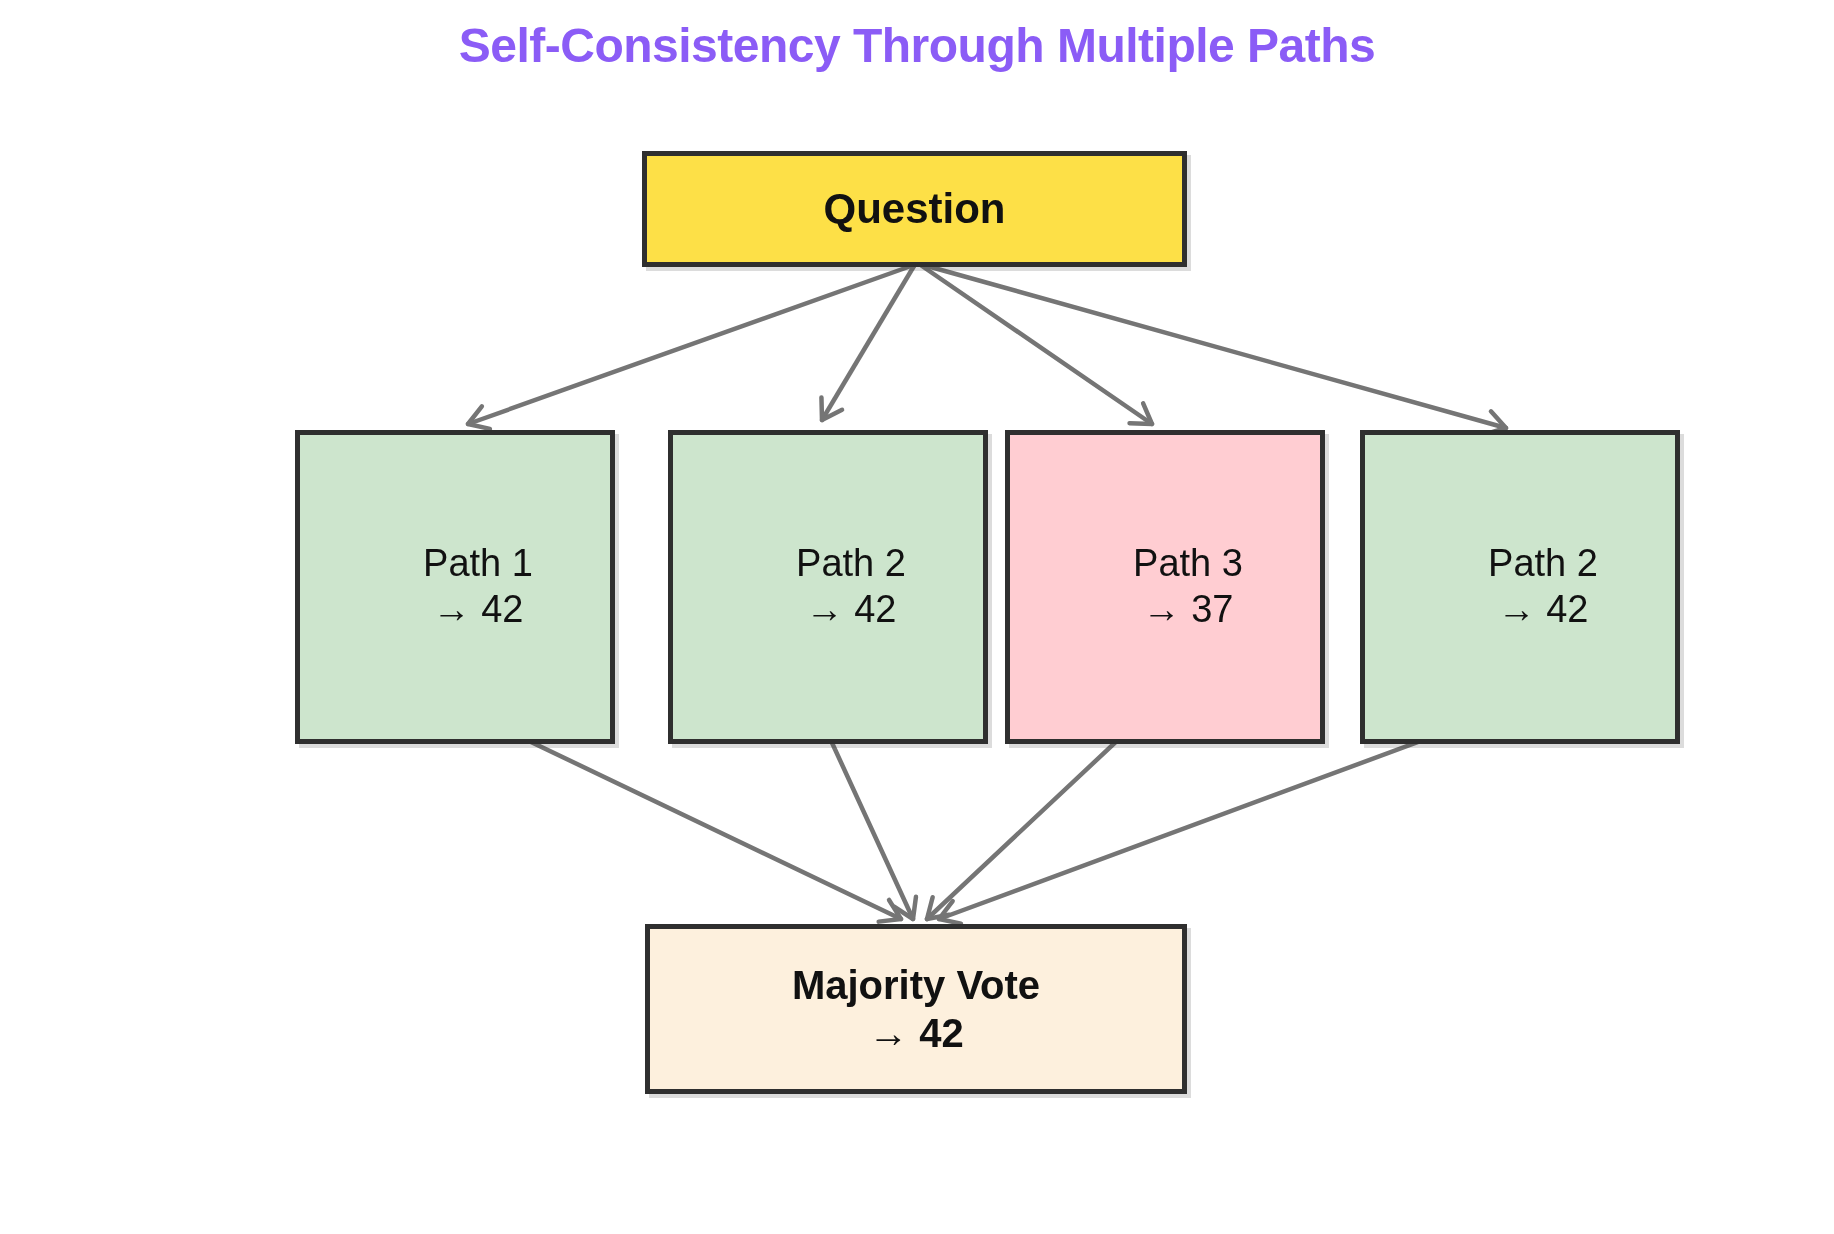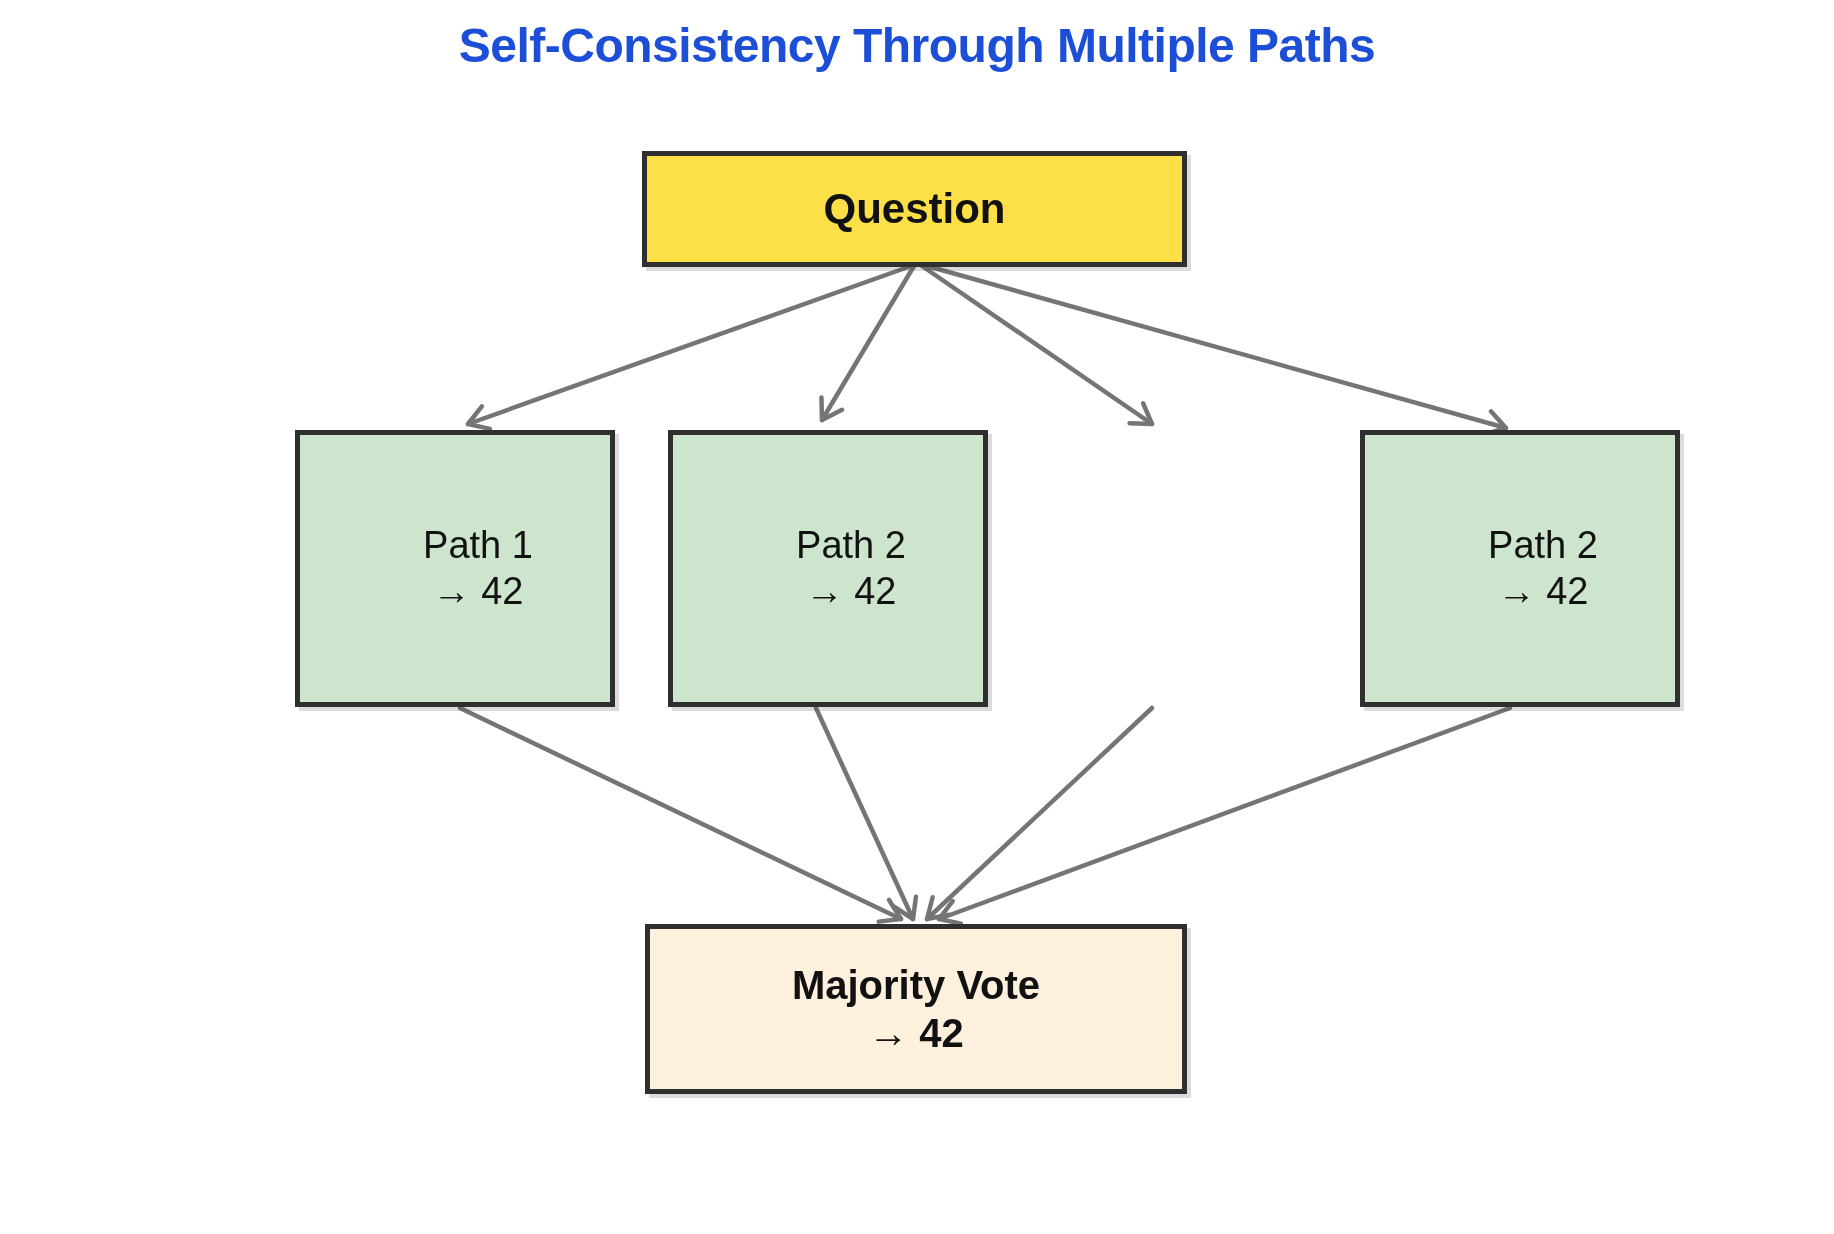--- a/index.html
+++ b/index.html
@@ -19,21 +19,21 @@
   .title {
     position: absolute;
     top: 18px;
     left: 0;
     width: 100%;
     margin: 0;
     text-align: center;
     font-size: 48px;
     font-weight: 700;
     letter-spacing: -0.5px;
-    color: #1d4ed8;
+    color: #8b5cf6;
   }
   .arrows {
     position: absolute;
     top: 0;
     left: 0;
     width: 1834px;
     height: 1234px;
     pointer-events: none;
   }
   .node {
@@ -52,21 +52,21 @@
     top: 151px;
     width: 545px;
     height: 116px;
     background: #fde047;
     font-size: 42px;
     font-weight: 700;
   }
   .node-path {
     top: 430px;
     width: 320px;
-    height: 277px;
+    height: 314px;
     font-size: 38px;
     font-weight: 400;
     line-height: 1.2;
     padding-left: 46px;
   }
   .path-agree { background: #cde5cd; }
   .path-disagree { background: #ffcdd2; }
   .node-path-1 { left: 295px; }
   .node-path-2 { left: 668px; }
   .node-path-3 { left: 1005px; }
@@ -114,20 +114,24 @@
   <div class="node node-path node-path-1 path-agree">
     <div>Path 1</div>
     <div>→ 42</div>
   </div>
 
   <div class="node node-path node-path-2 path-agree">
     <div>Path 2</div>
     <div>→ 42</div>
   </div>
 
+  <div class="node node-path node-path-3 path-disagree">
+    <div>Path 3</div>
+    <div>→ 37</div>
+  </div>
 
   <div class="node node-path node-path-4 path-agree">
     <div>Path 2</div>
     <div>→ 42</div>
   </div>
 
   <div class="node node-majority">
     <div>Majority Vote</div>
     <div>→ 42</div>
   </div>

